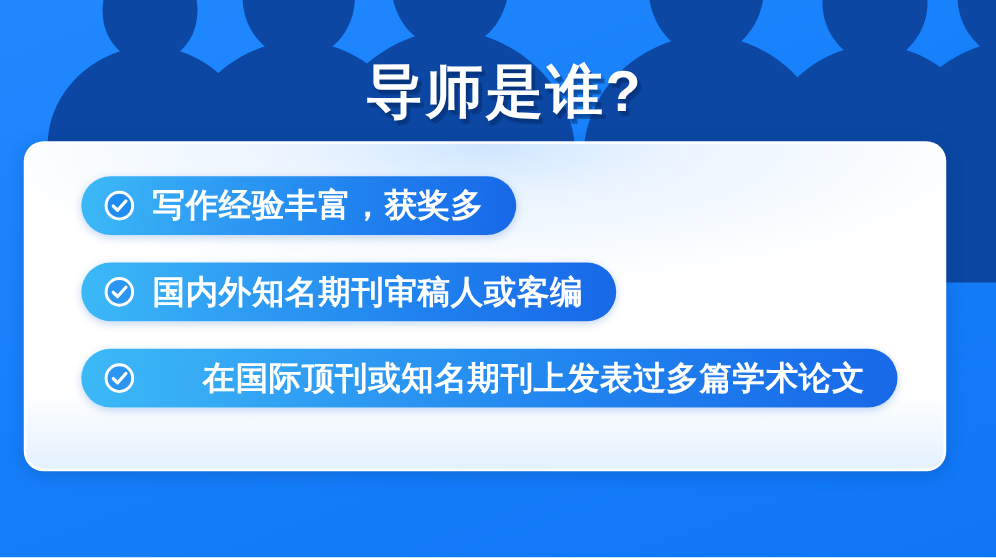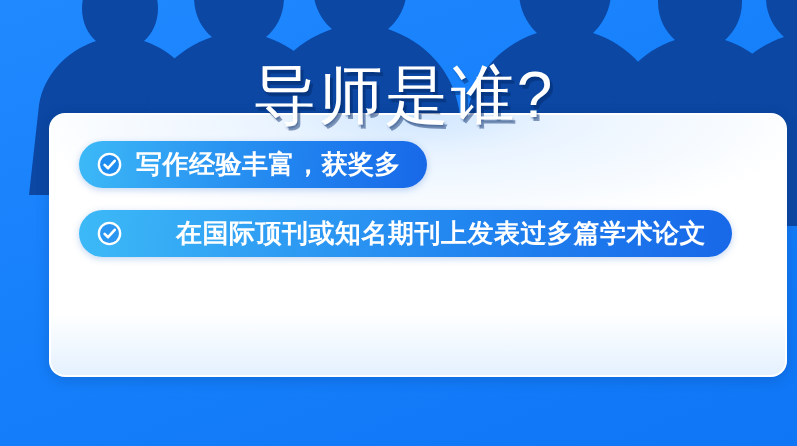--- a/index.html
+++ b/index.html
@@ -32,46 +32,47 @@
   #title-wrap {
     position: absolute;
     left: 0;
     top: 18px;
     width: 797px;
     text-align: center;
     z-index: 4;
   }
   #poster-title {
     display: inline-block;
-    font-size: 64px;
+    font-size: 46px;
     line-height: 1.08;
-    font-weight: 400;
+    font-weight: 700;
     color: #ffffff;
     letter-spacing: 2px;
     text-shadow: 3px 4px 0 rgba(4, 42, 104, 0.45),
                  1px 2px 2px rgba(4, 42, 104, 0.35);
     padding-left: 10px;
   }
 
   
   #content-card {
     position: absolute;
-    left: 49px;
+    left: 19px;
     top: 113px;
     width: 738px;
     height: 264px;
     box-sizing: border-box;
     border-radius: 16px;
     border: 2px solid rgba(255, 255, 255, 0.92);
     background:
       radial-gradient(125% 100% at 50% 0%, #cfe6ff 0%, #eaf4ff 16%, #ffffff 44%),
       linear-gradient(90deg, #c7e1ff 0%, #ffffff 10%, #ffffff 90%, #c7e1ff 100%);
     box-shadow: 0 3px 14px rgba(3, 38, 96, 0.20);
     overflow: hidden;
     z-index: 3;
+    padding-left: 16px;
   }
   #card-inner-glow {
     position: absolute;
     left: 0; bottom: 0;
     width: 100%;
     height: 62px;
     background: linear-gradient(180deg, rgba(255,255,255,0) 0%, #e4f1ff 100%);
     pointer-events: none;
   }
 
@@ -148,20 +149,28 @@
       <div class="feature-pill">
         <svg class="check-icon" viewBox="0 0 32 32" aria-hidden="true">
           <circle cx="16" cy="16" r="14" fill="#ffffff"></circle>
           <circle cx="16" cy="16" r="11.2" fill="#1f8def"></circle>
           <path d="M10.2 16.4 L14.3 20.4 L22.2 11.6" fill="none" stroke="#ffffff" stroke-width="3.1" stroke-linecap="round" stroke-linejoin="round"></path>
         </svg>
         <span class="feature-label">写作经验丰富，获奖多</span>
       </div>
 
 
+      <div class="feature-pill">
+        <svg class="check-icon" viewBox="0 0 32 32" aria-hidden="true">
+          <circle cx="16" cy="16" r="14" fill="#ffffff"></circle>
+          <circle cx="16" cy="16" r="11.2" fill="#2a96f1"></circle>
+          <path d="M10.2 16.4 L14.3 20.4 L22.2 11.6" fill="none" stroke="#ffffff" stroke-width="3.1" stroke-linecap="round" stroke-linejoin="round"></path>
+        </svg>
+        <span class="feature-label">国内外知名期刊审稿人或客编</span>
+      </div>
 
       <div class="feature-pill">
         <svg class="check-icon" viewBox="0 0 32 32" aria-hidden="true">
           <circle cx="16" cy="16" r="14" fill="#ffffff"></circle>
           <circle cx="16" cy="16" r="11.2" fill="#2a96f1"></circle>
           <path d="M10.2 16.4 L14.3 20.4 L22.2 11.6" fill="none" stroke="#ffffff" stroke-width="3.1" stroke-linecap="round" stroke-linejoin="round"></path>
         </svg>
         <span class="feature-label">在国际顶刊或知名期刊上发表过多篇学术论文</span>
       </div>
 

